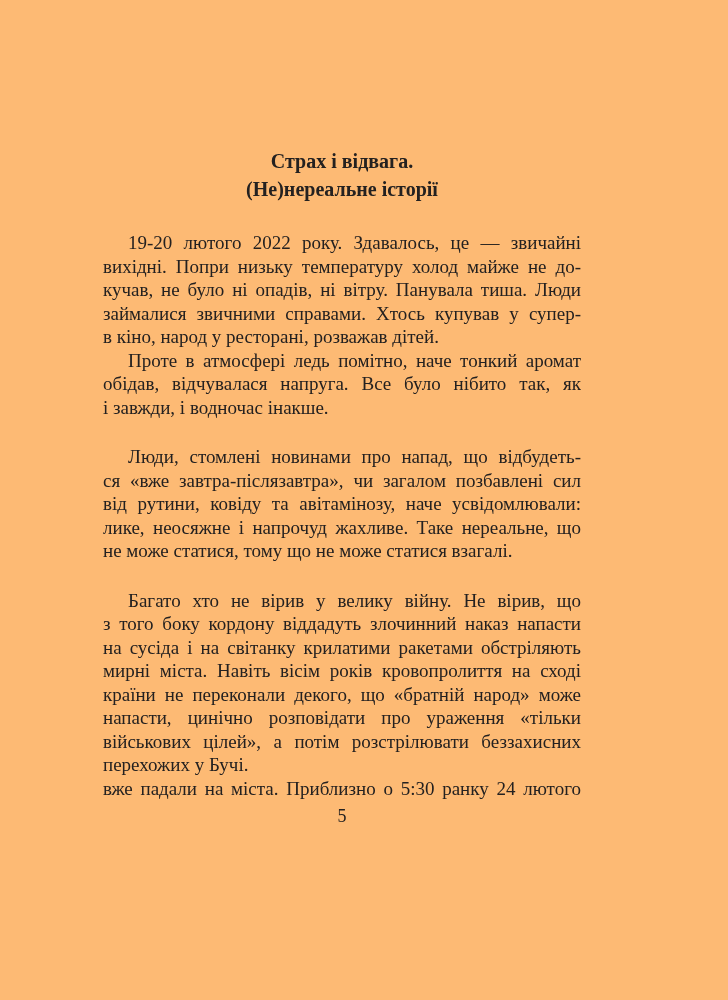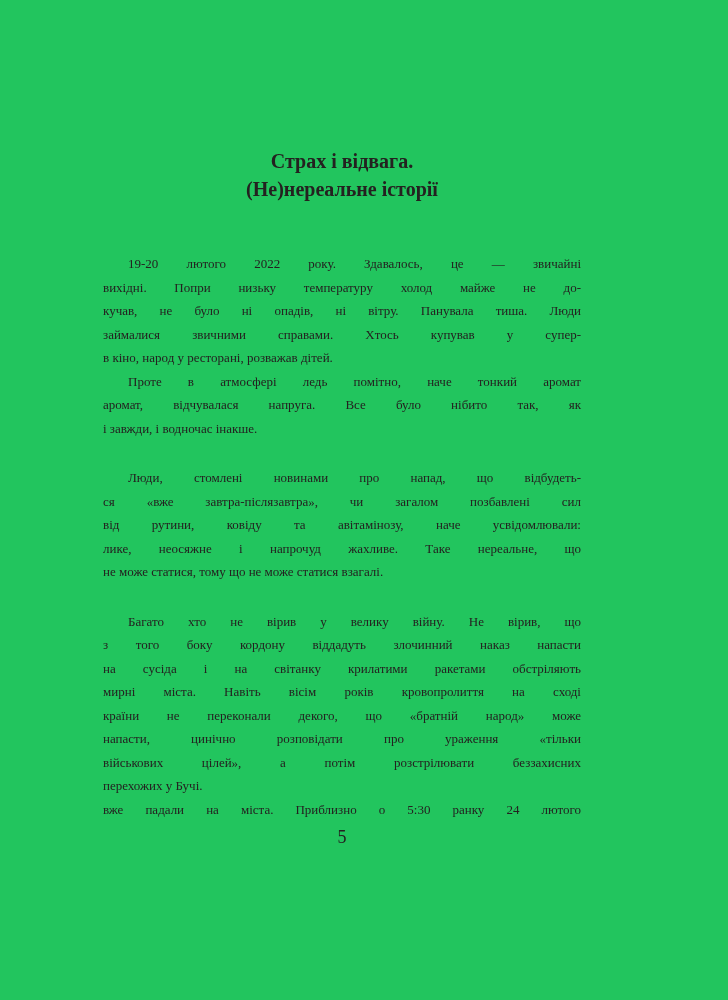--- a/index.html
+++ b/index.html
@@ -4,37 +4,37 @@
 <style>
   html, body {
     margin: 0;
     padding: 0;
     background: #ffffff;
   }
   .page {
     position: relative;
     width: 728px;
     height: 1000px;
-    background: #22c55e;
+    background: #fdba74;
     box-sizing: border-box;
     padding: 0 147px 0 103px;
     overflow: hidden;
     color: #242120;
     font-family: "Liberation Serif", "DejaVu Serif", serif;
   }
   .chapter-title {
     margin-top: 147px;
     text-align: center;
     font-weight: bold;
     font-size: 20px;
     line-height: 28px;
   }
   .body-text {
-    margin-top: 49px;
-    font-size: 13px;
+    margin-top: 28px;
+    font-size: 19px;
     line-height: 23.5px;
   }
   .para { margin: 0; }
   .para.gap { margin-top: 26px; }
   .line {
     text-align: justify;
     text-align-last: justify;
   }
   .line.last-left {
     text-align-last: left;
@@ -60,21 +60,21 @@
   <div class="body-text" id="body-text">
       <div class="para">
         <div class="line indent">19-20 лютого 2022 року. Здавалось, це — звичайні</div>
         <div class="line">вихідні. Попри низьку температуру холод майже не до-</div>
         <div class="line">кучав, не було ні опадів, ні вітру. Панувала тиша. Люди</div>
         <div class="line">займалися звичними справами. Хтось купував у супер-</div>
         <div class="line last-left">в кіно, народ у ресторані, розважав дітей.</div>
       </div>
       <div class="para">
         <div class="line indent">Проте в атмосфері ледь помітно, наче тонкий аромат</div>
-        <div class="line">аромат, відчувалася напруга. Все було нібито так, як</div>
+        <div class="line">обідав, відчувалася напруга. Все було нібито так, як</div>
         <div class="line last-left">і завжди, і водночас інакше.</div>
       </div>
       <div class="para gap">
         <div class="line indent">Люди, стомлені новинами про напад, що відбудеть-</div>
         <div class="line">ся «вже завтра-післязавтра», чи загалом позбавлені сил</div>
         <div class="line">від рутини, ковіду та авітамінозу, наче усвідомлювали:</div>
         <div class="line">лике, неосяжне і напрочуд жахливе. Таке нереальне, що</div>
         <div class="line last-left">не може статися, тому що не може статися взагалі.</div>
       </div>
       <div class="para gap">

